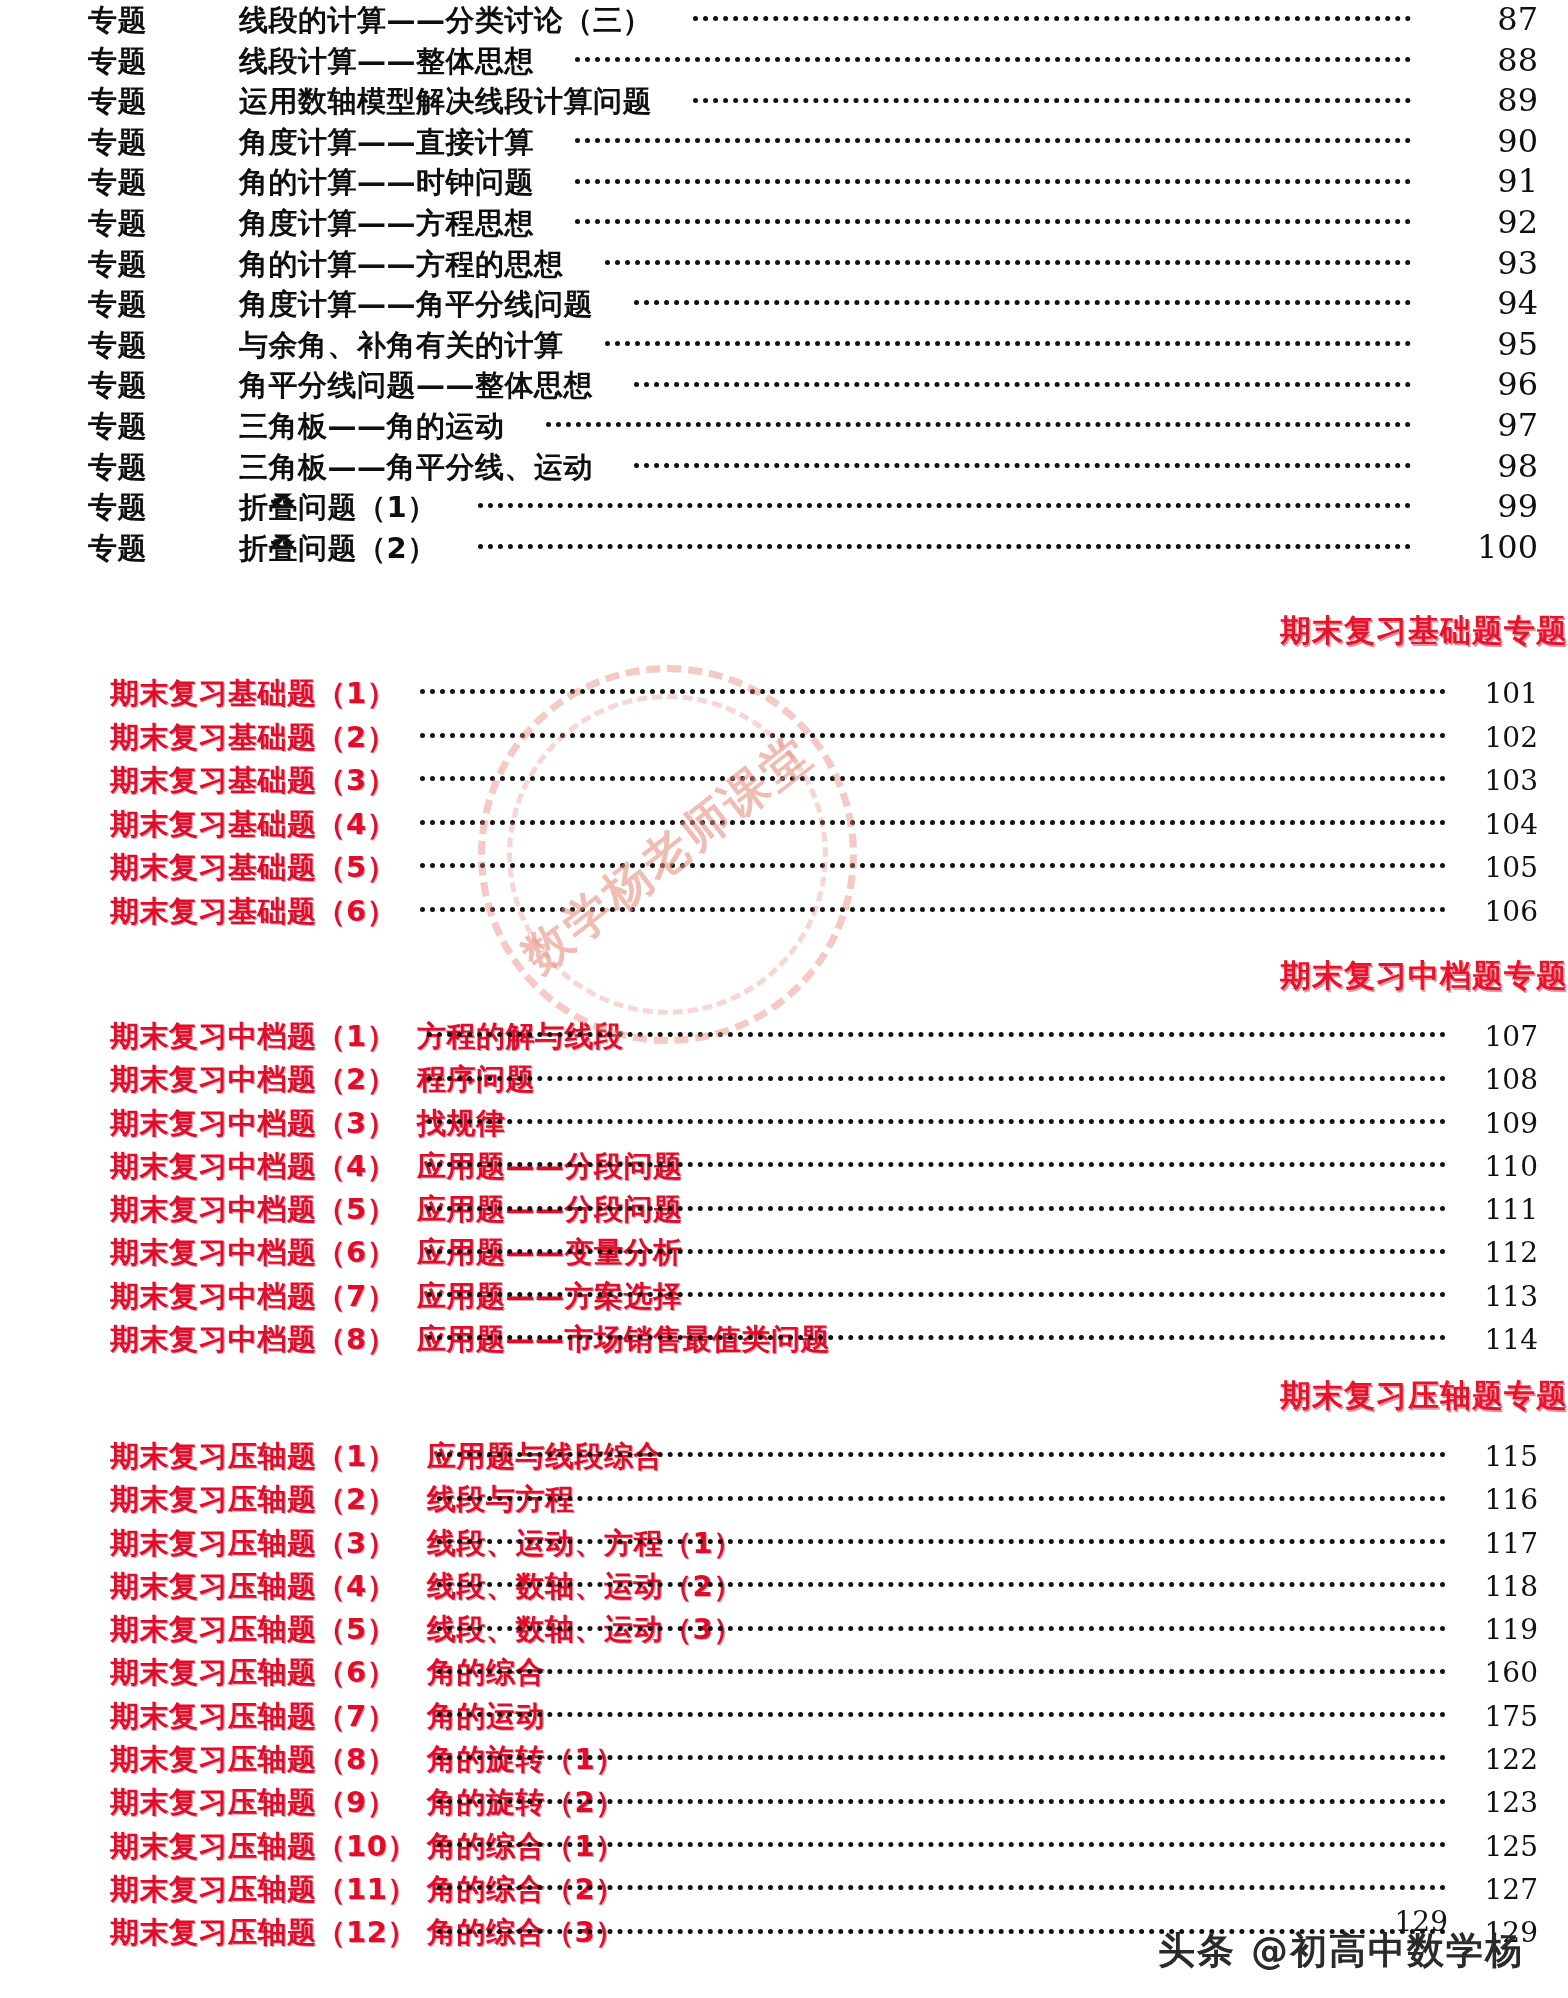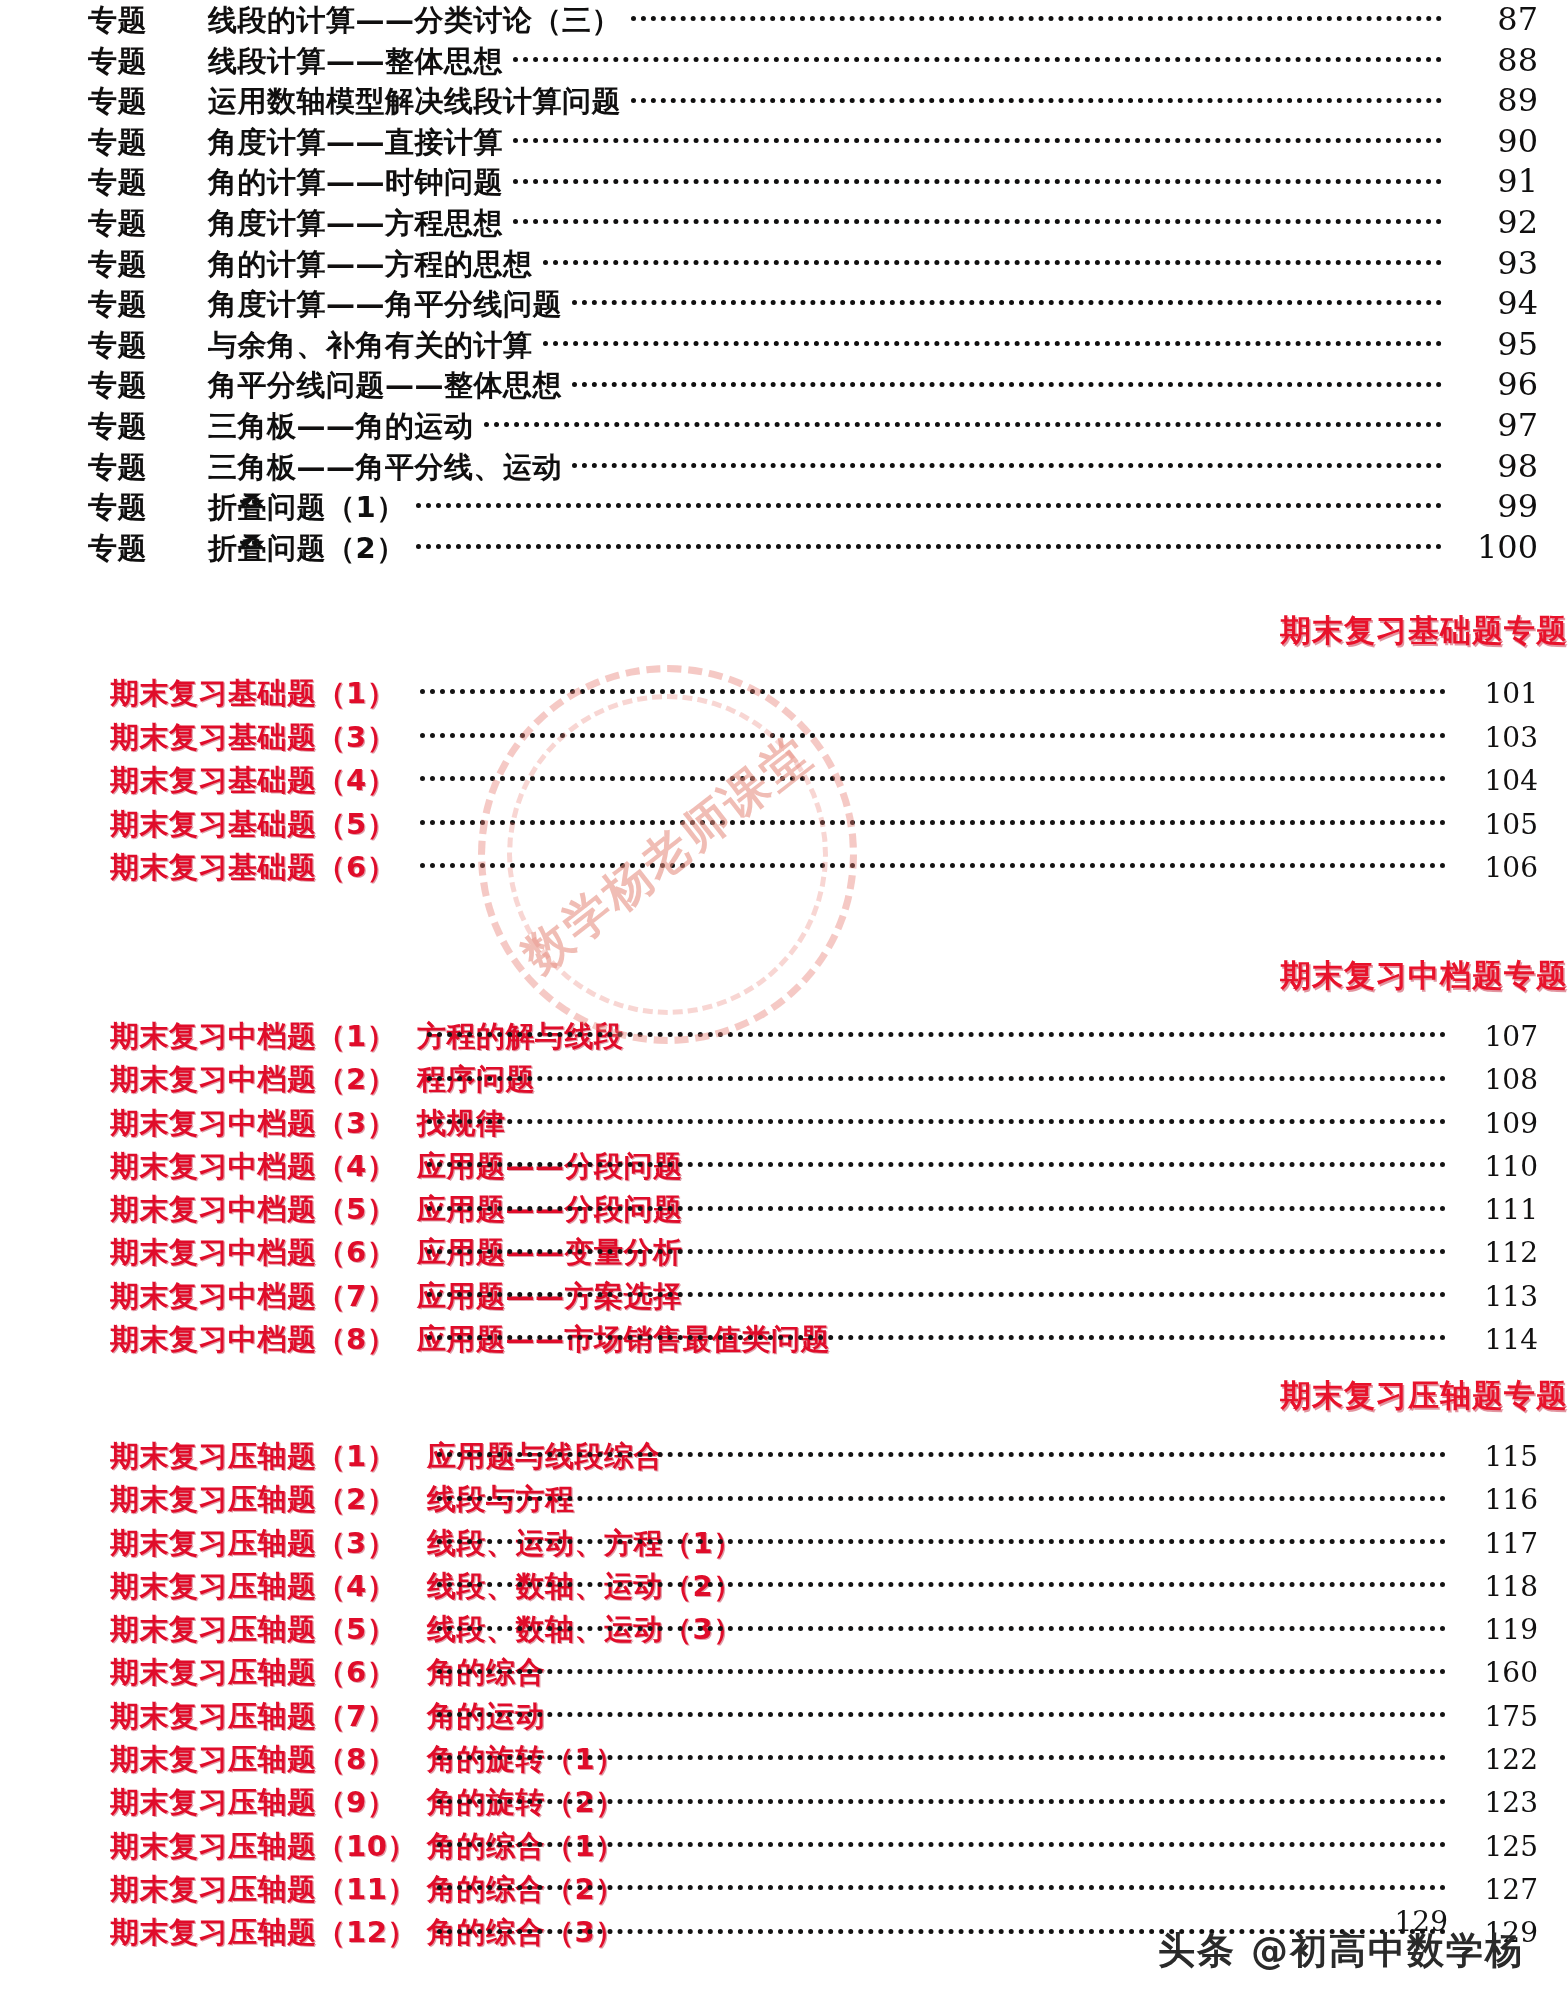--- a/index.html
+++ b/index.html
@@ -78,20 +78,21 @@
     top: 0px;
     left: 0px;
     width: 1568px;
   }
   #black-section .toc-row {
     color: #100f0f;
     height: 40.6px;
     padding-left: 88px;
     padding-right: 30px;
     font-size: 29px;
+    gap: 31px;
   }
   #black-section .col-label {
     width: 96px;
     font-family: "DejaVu Sans", "Liberation Sans", sans-serif;
     font-weight: bold;
   }
   #black-section .col-title {
     font-family: "DejaVu Sans", "Liberation Sans", sans-serif;
     font-weight: bold;
     margin-left: 24px;
@@ -319,20 +320,26 @@
   <div class="red-section" id="basic-section" style="top:610px;">
     <div class="red-heading" style="margin-bottom:22px;">期末复习基础题专题</div>
     <div class="rows">
         <div class="toc-row">
           <span class="col-label">期末复习基础题（1）</span>
           <span class="col-title"></span>
           <span class="leader"></span>
           <span class="col-page">101</span>
         </div>
         <div class="toc-row">
+          <span class="col-label">期末复习基础题（2）</span>
+          <span class="col-title"></span>
+          <span class="leader"></span>
+          <span class="col-page">102</span>
+        </div>
+        <div class="toc-row">
           <span class="col-label">期末复习基础题（3）</span>
           <span class="col-title"></span>
           <span class="leader"></span>
           <span class="col-page">103</span>
         </div>
         <div class="toc-row">
           <span class="col-label">期末复习基础题（4）</span>
           <span class="col-title"></span>
           <span class="leader"></span>
           <span class="col-page">104</span>

